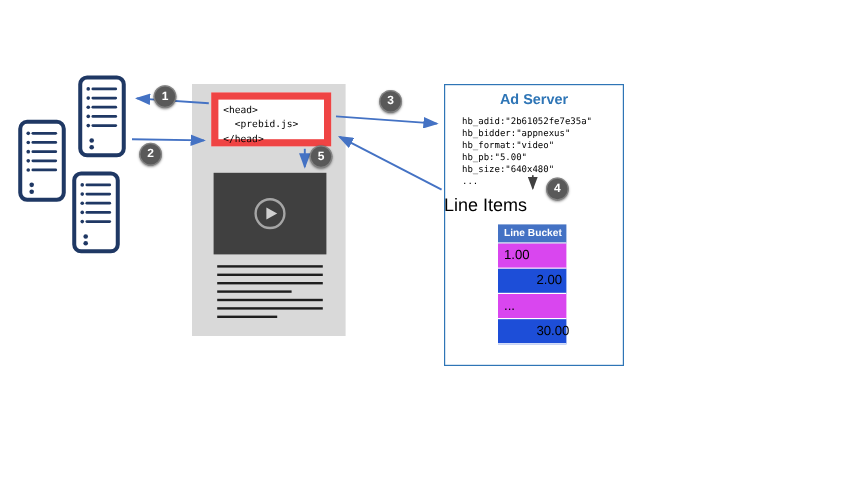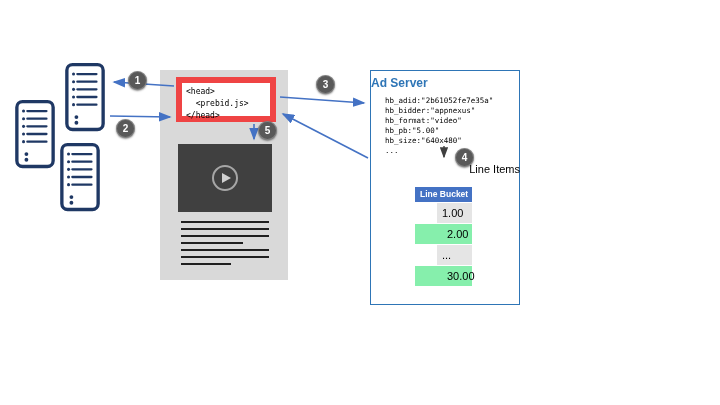--- a/index.html
+++ b/index.html
@@ -45,38 +45,38 @@
     box-shadow:0 1px 2px rgba(0,0,0,.45), inset 0 0 0 1px rgba(255,255,255,.25);
     z-index:6;
   }
 
   
   .ad-server{
     left:370px;top:70px;width:150px;height:235px;background:#fff;
     border:1px solid var(--title-blue,#2E75B6);box-sizing:border-box;z-index:2;
   }
   .ad-title{
-    margin-top:5px;text-align:left;color:var(--title-blue,#2E75B6);
+    margin-top:5px;text-align:center;color:var(--title-blue,#2E75B6);
     font-size:12px;font-weight:600;
   }
   .hb-code{
     margin:6px 0 0 14px;font-family:"DejaVu Sans Mono",monospace;
     font-size:7.5px;line-height:10px;color:#000;white-space:pre;
   }
   .line-items{
-    left:370px;top:163px;width:150px;text-align:right;font-size:11px;color:#000;z-index:3;
+    left:370px;top:163px;width:150px;text-align:left;font-size:15px;color:#000;z-index:3;
   }
   .price-table{left:415px;top:187px;width:57px;z-index:3;font-size:11px;}
   .pt-header{
     background:var(--table-header-blue,#4472C4);color:#fff;font-weight:bold;
     font-size:8.5px;line-height:11px;padding:2px 0 2px 5px;border-bottom:1px solid #fff;
   }
   .pt-row{height:20px;line-height:20px;padding-left:5px;border-bottom:1px solid #fff;color:#000;}
-  .pt-row.odd{background:#e5e5e5;margin-left:22px;}
-  .pt-row.even{background:#86efac;padding-left:32px;}
+  .pt-row.odd{background:#d946ef;}
+  .pt-row.even{background:#1d4ed8;padding-left:32px;}
 
   
   #arrows{position:absolute;left:0;top:0;width:720px;height:405px;pointer-events:none;z-index:4;}
   .arrow-blue{stroke:var(--accent-blue,#4472C4);stroke-width:1.6;fill:none;}
   .arrow-dark{stroke:#404040;stroke-width:1.4;fill:none;}
 </style>
 </head>
 <body>
 
 <div id="canvas">

